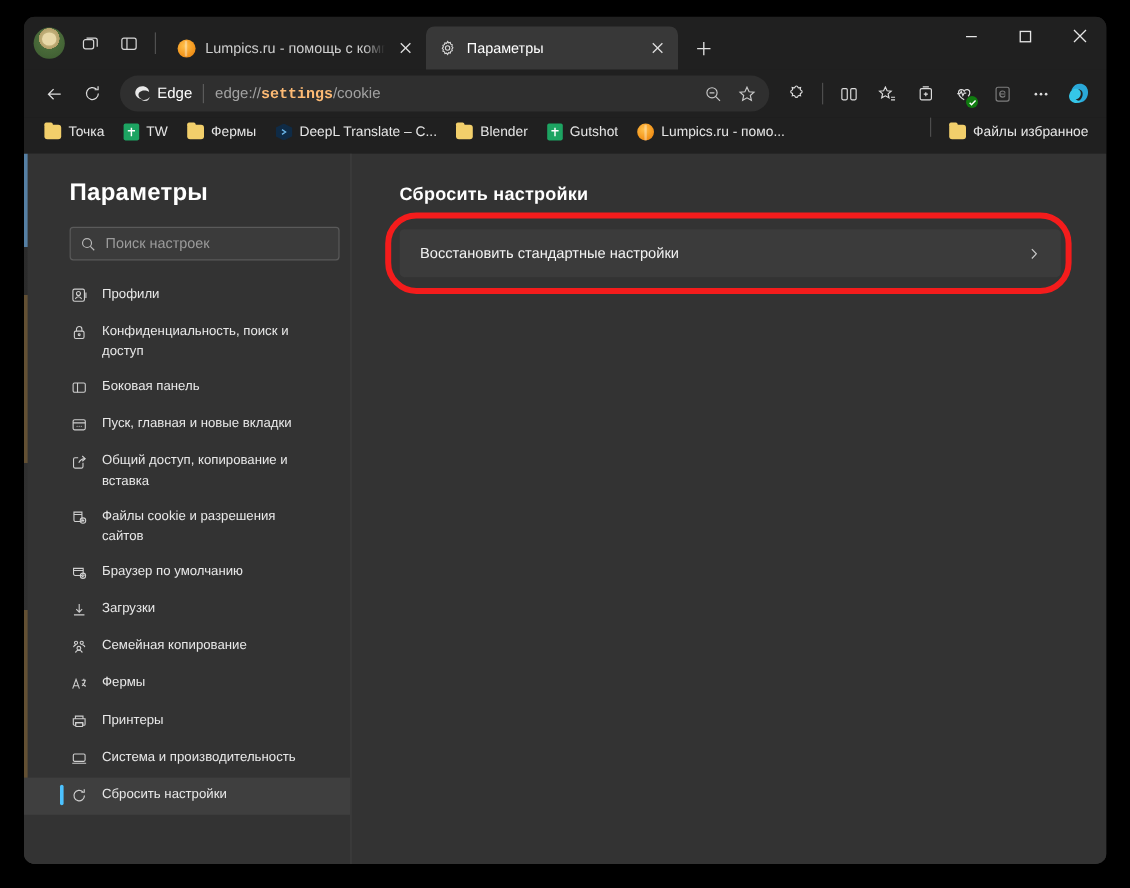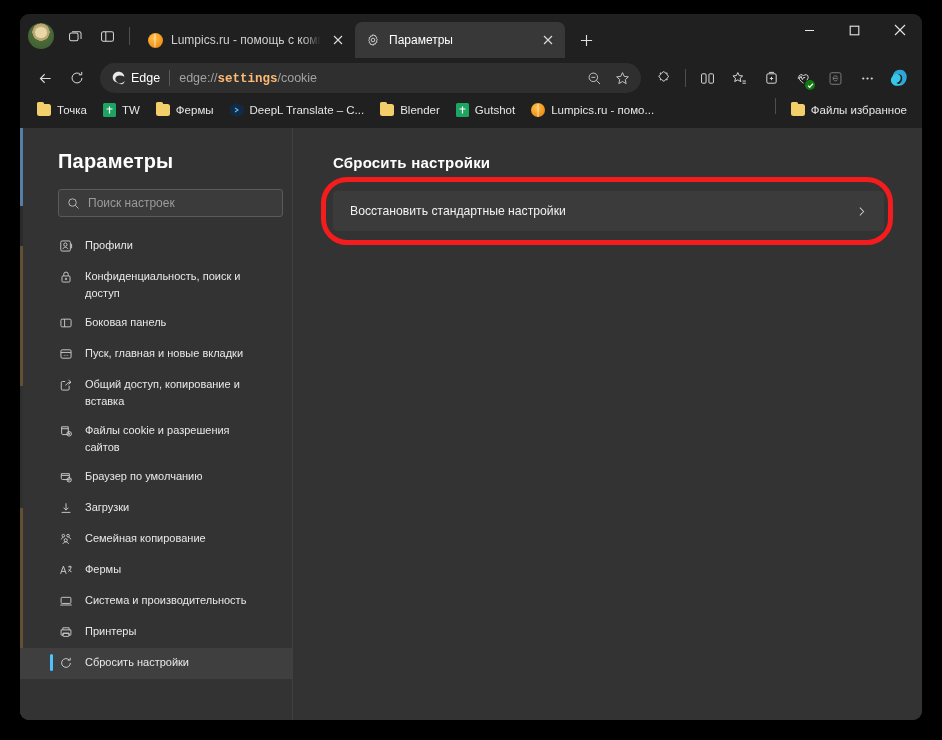--- a/index.html
+++ b/index.html
@@ -654,36 +654,36 @@
               <path d="M1.8 12.4L5 3.6l3.2 8.8M3 9.6h4.2"></path>
               <path d="M10.4 4.4h4M12.4 3v1.4M13.6 4.4c-.2 2.8-1.4 4.4-3 5.4M11.2 7.2c.6 1.4 1.7 2.4 3.2 2.9"></path>
             </svg>
           </span>
           <span class="ni-label">Фермы</span>
         </div>
 
         <div class="navitem">
           <span class="ni-icon">
             <svg width="14" height="14" viewBox="0 0 16 16" fill="none" stroke="currentColor" stroke-width="1.05">
-              <rect x="2.4" y="3.8" width="11.2" height="7" rx="1.2"></rect>
-              <path d="M1.4 12.6h13.2"></path>
-            </svg>
-          </span>
-          <span class="ni-label">Система и производительность</span>
-        </div>
-
-        <div class="navitem">
-          <span class="ni-icon">
-            <svg width="14" height="14" viewBox="0 0 16 16" fill="none" stroke="currentColor" stroke-width="1.05">
               <path d="M4.4 5.6V3.2h7.2v2.4"></path>
               <path d="M2.4 5.6h11.2v5.2a1 1 0 0 1-1 1h-1.2V9.4H4.6v2.4H3.4a1 1 0 0 1-1-1z"></path>
               <rect x="4.6" y="9.4" width="6.8" height="3.6" rx=".6"></rect>
             </svg>
           </span>
           <span class="ni-label">Принтеры</span>
+        </div>
+
+        <div class="navitem">
+          <span class="ni-icon">
+            <svg width="14" height="14" viewBox="0 0 16 16" fill="none" stroke="currentColor" stroke-width="1.05">
+              <rect x="2.4" y="3.8" width="11.2" height="7" rx="1.2"></rect>
+              <path d="M1.4 12.6h13.2"></path>
+            </svg>
+          </span>
+          <span class="ni-label">Система и производительность</span>
         </div>
 
         <div class="navitem selected">
           <span class="ni-icon">
             <svg width="14" height="14" viewBox="0 0 16 16" fill="none" stroke="currentColor" stroke-width="1.1">
               <path d="M13 8a5 5 0 1 1-1.6-3.7"></path>
               <path d="M12.8 2v2.8h-2.8"></path>
             </svg>
           </span>
           <span class="ni-label">Сбросить настройки</span>

